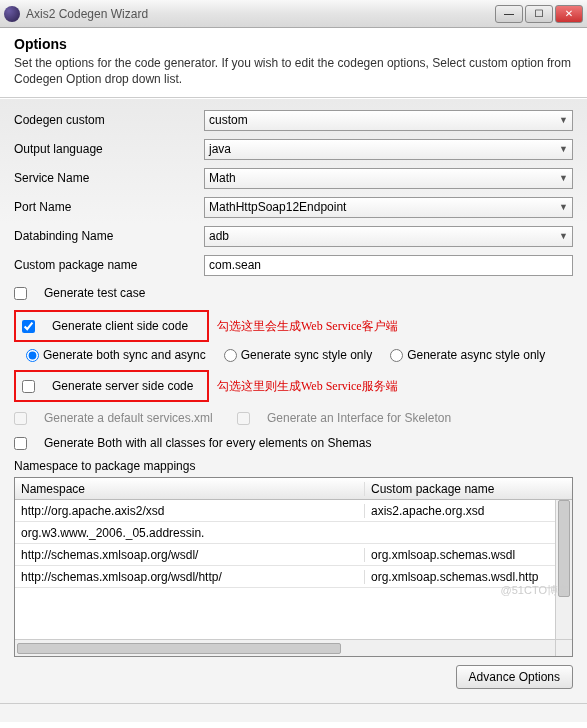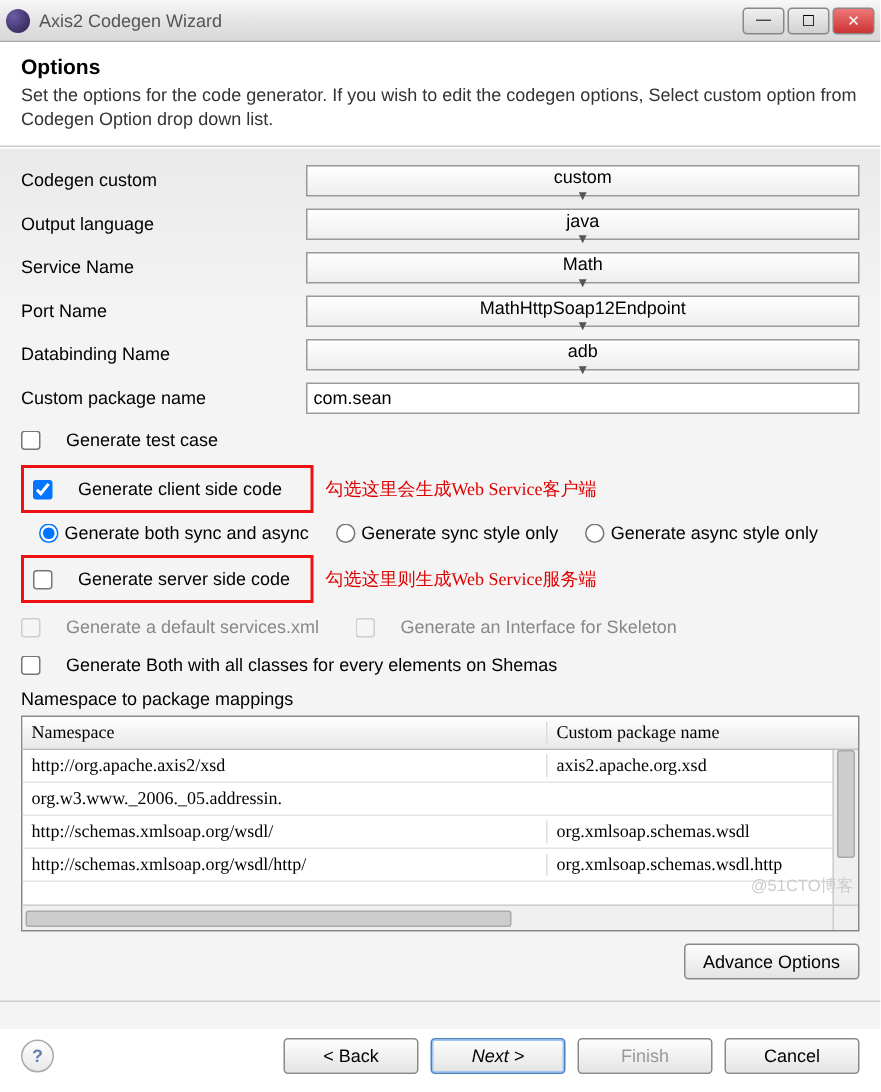--- a/index.html
+++ b/index.html
@@ -62,21 +62,20 @@
     height: 21px;
     border: 1px solid #9a9a9a;
     background: #fff;
     padding: 0 4px;
     font-family: inherit;
     font-size: 12px;
   }
   .select {
     display: flex; align-items: center; justify-content: space-between;
     background: linear-gradient(to bottom,#fff,#eee);
-    flex-direction: column;
   }
   .select .arrow { font-size: 9px; color: #555; }
   .check-row {
     display: flex;
     align-items: center;
     gap: 17px;
     margin-bottom: 5px;
     min-height: 20px;
   }
   input[type=checkbox], input[type=radio] { margin: 0; }
@@ -95,24 +94,23 @@
   .annotation {
     font-family: "SimSun","NSimSun","宋体",serif;
     color: #d00;
     margin-left: 8px;
   }
   .disabled { color: #888; }
   .section-label { margin: 6px 0 4px 0; }
   .table-wrap {
     border: 1px solid #888;
     background: #fff;
-    height: 144px;
+    height: 180px;
     overflow: hidden;
     position: relative;
-    font-family: Liberation Serif, serif;
   }
   .table-head, .table-row {
     display: flex;
     align-items: center;
     border-bottom: 1px solid #e4e4e4;
     height: 22px;
     font-size: 12px;
   }
   .table-head {
     background: linear-gradient(to bottom,#fff,#e8e8e8);

